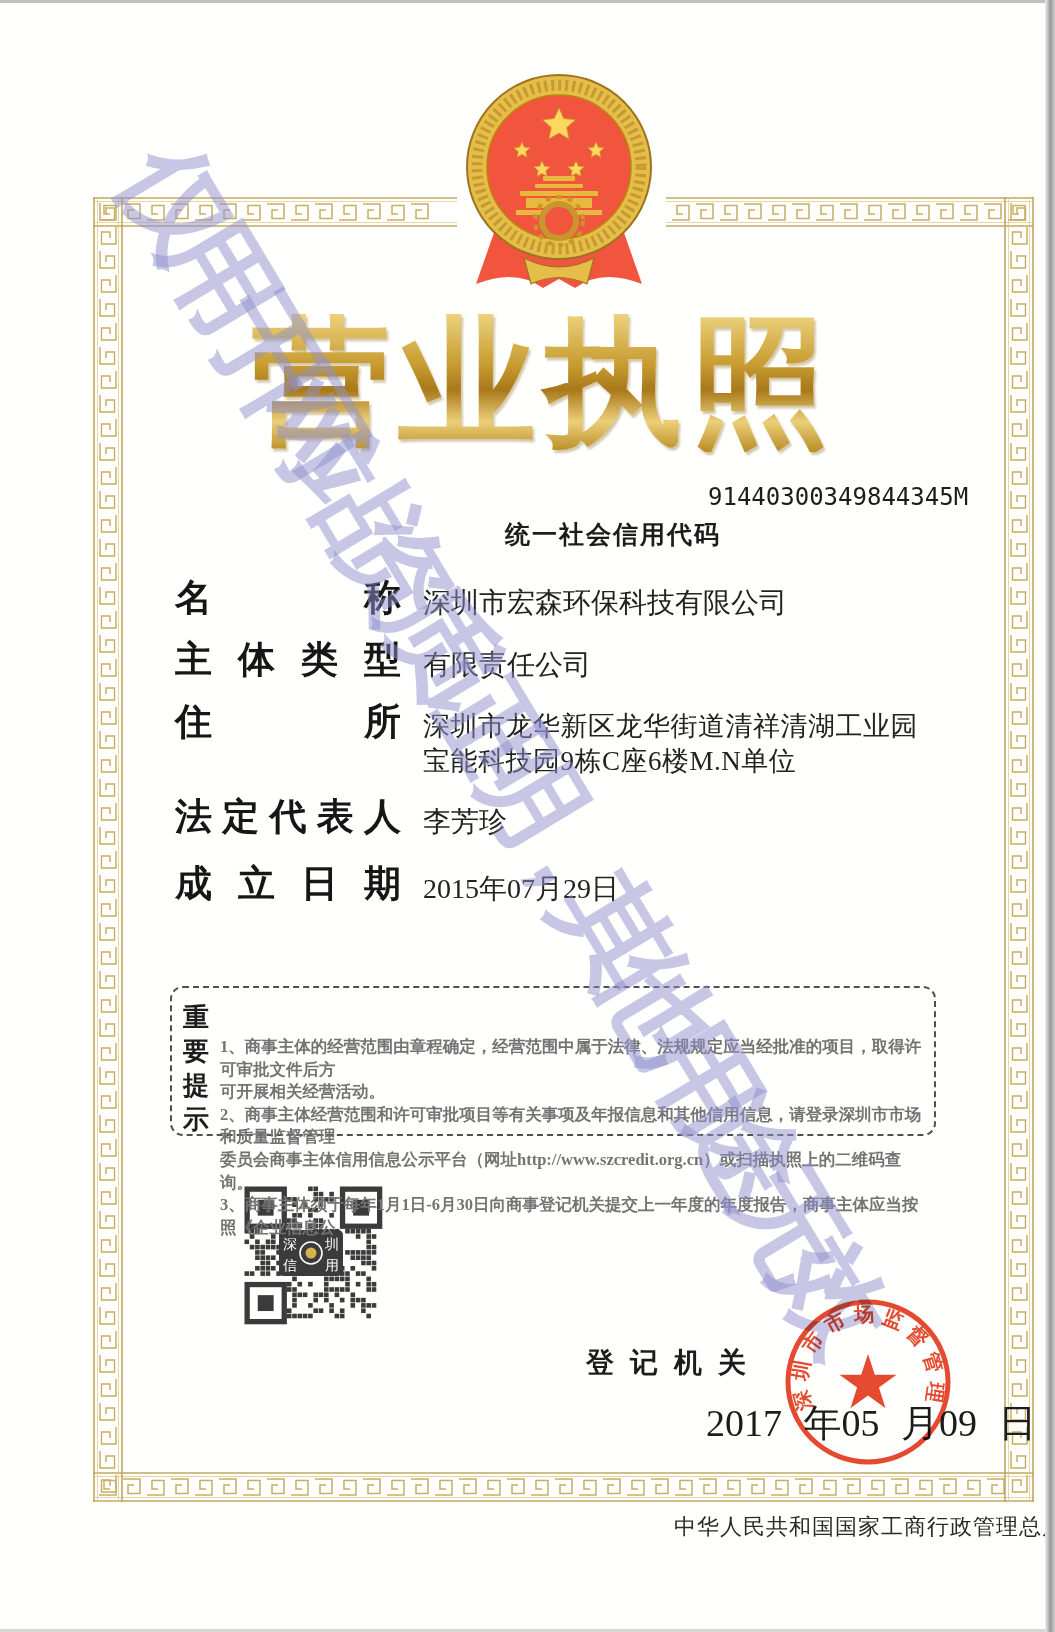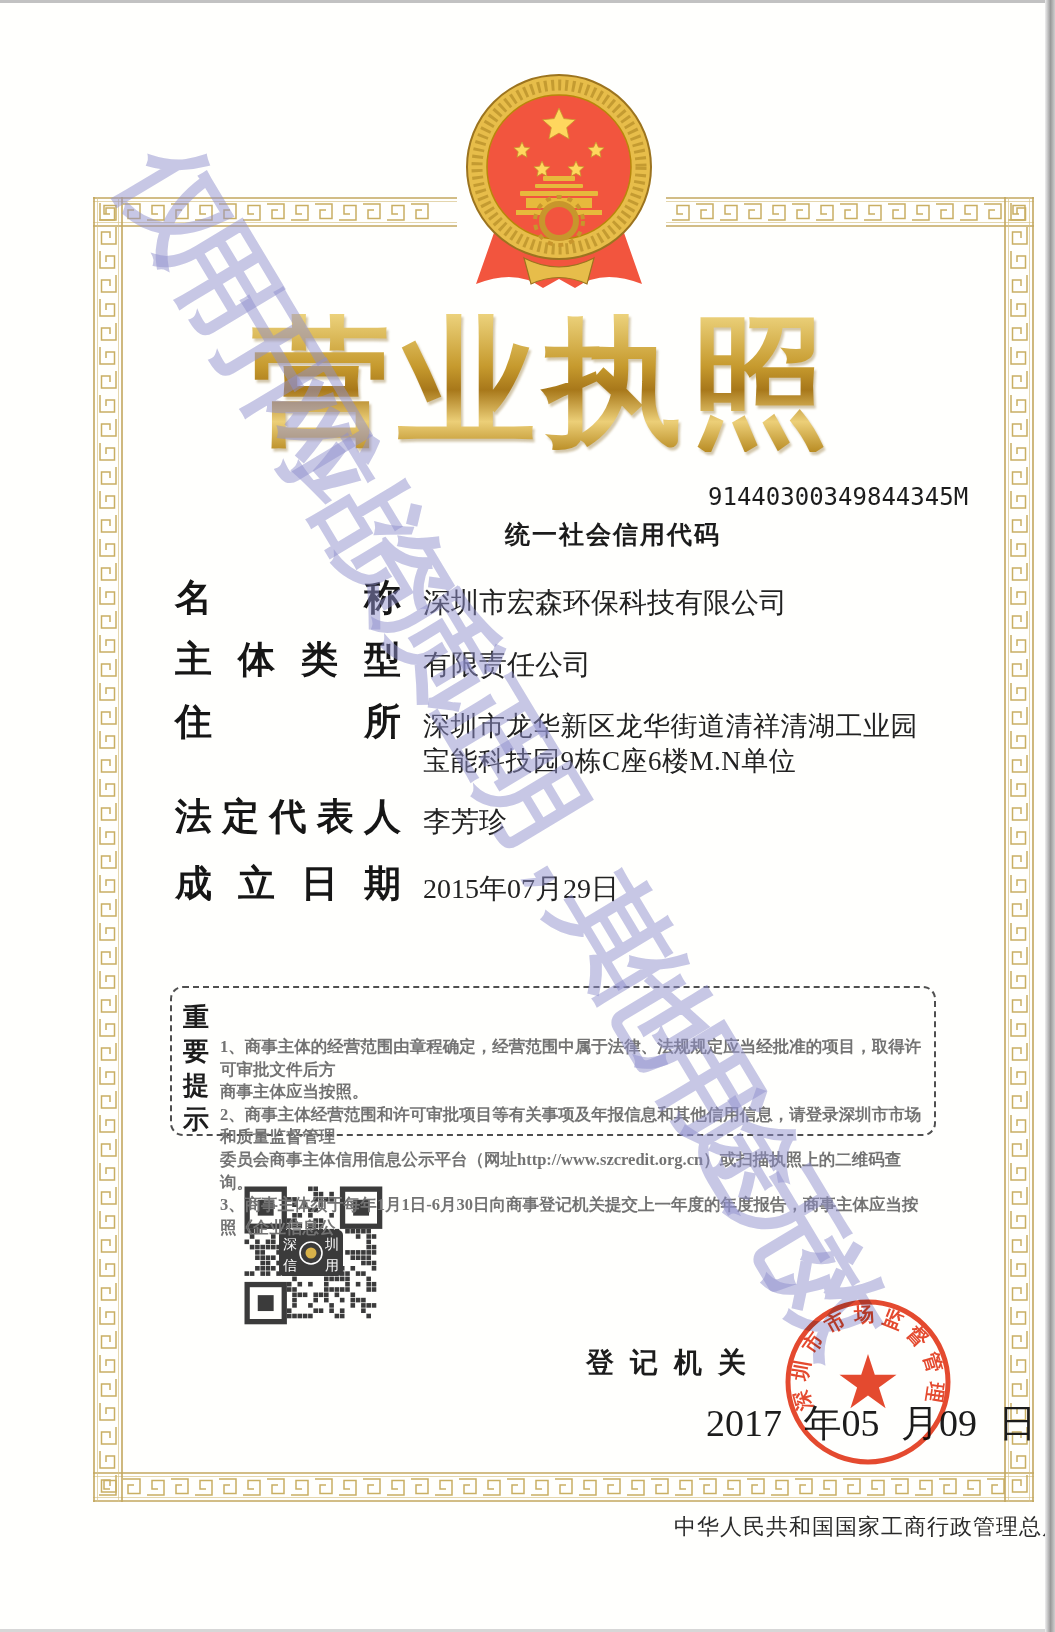--- a/index.html
+++ b/index.html
@@ -372,21 +372,21 @@
 
   <div id="notice-box"></div>
   <div id="notice-side">
     <div>重</div>
     <div>要</div>
     <div>提</div>
     <div>示</div>
   </div>
   <div id="notice-body">
     <div>1、商事主体的经营范围由章程确定，经营范围中属于法律、法规规定应当经批准的项目，取得许可审批文件后方</div>
-    <div>商事主体应当按照。</div>
+    <div>可开展相关经营活动。</div>
     <div>2、商事主体经营范围和许可审批项目等有关事项及年报信息和其他信用信息，请登录深圳市市场和质量监督管理</div>
     <div>委员会商事主体信用信息公示平台（网址http://www.szcredit.org.cn）或扫描执照上的二维码查询。</div>
     <div>3、商事主体须于每年1月1日-6月30日向商事登记机关提交上一年度的年度报告，商事主体应当按照《企业信息公</div>
   </div>
 
   <svg id="qr" width="146" height="146" viewBox="0 0 146 146">
     <g id="qr-modules">
         <rect x="70.1" y="6.5" width="4.6" height="4.6" fill="#3b3b3b"></rect>
         <rect x="75.39999999999999" y="6.5" width="4.6" height="4.6" fill="#3b3b3b"></rect>
         <rect x="75.39999999999999" y="11.8" width="4.6" height="4.6" fill="#3b3b3b"></rect>

